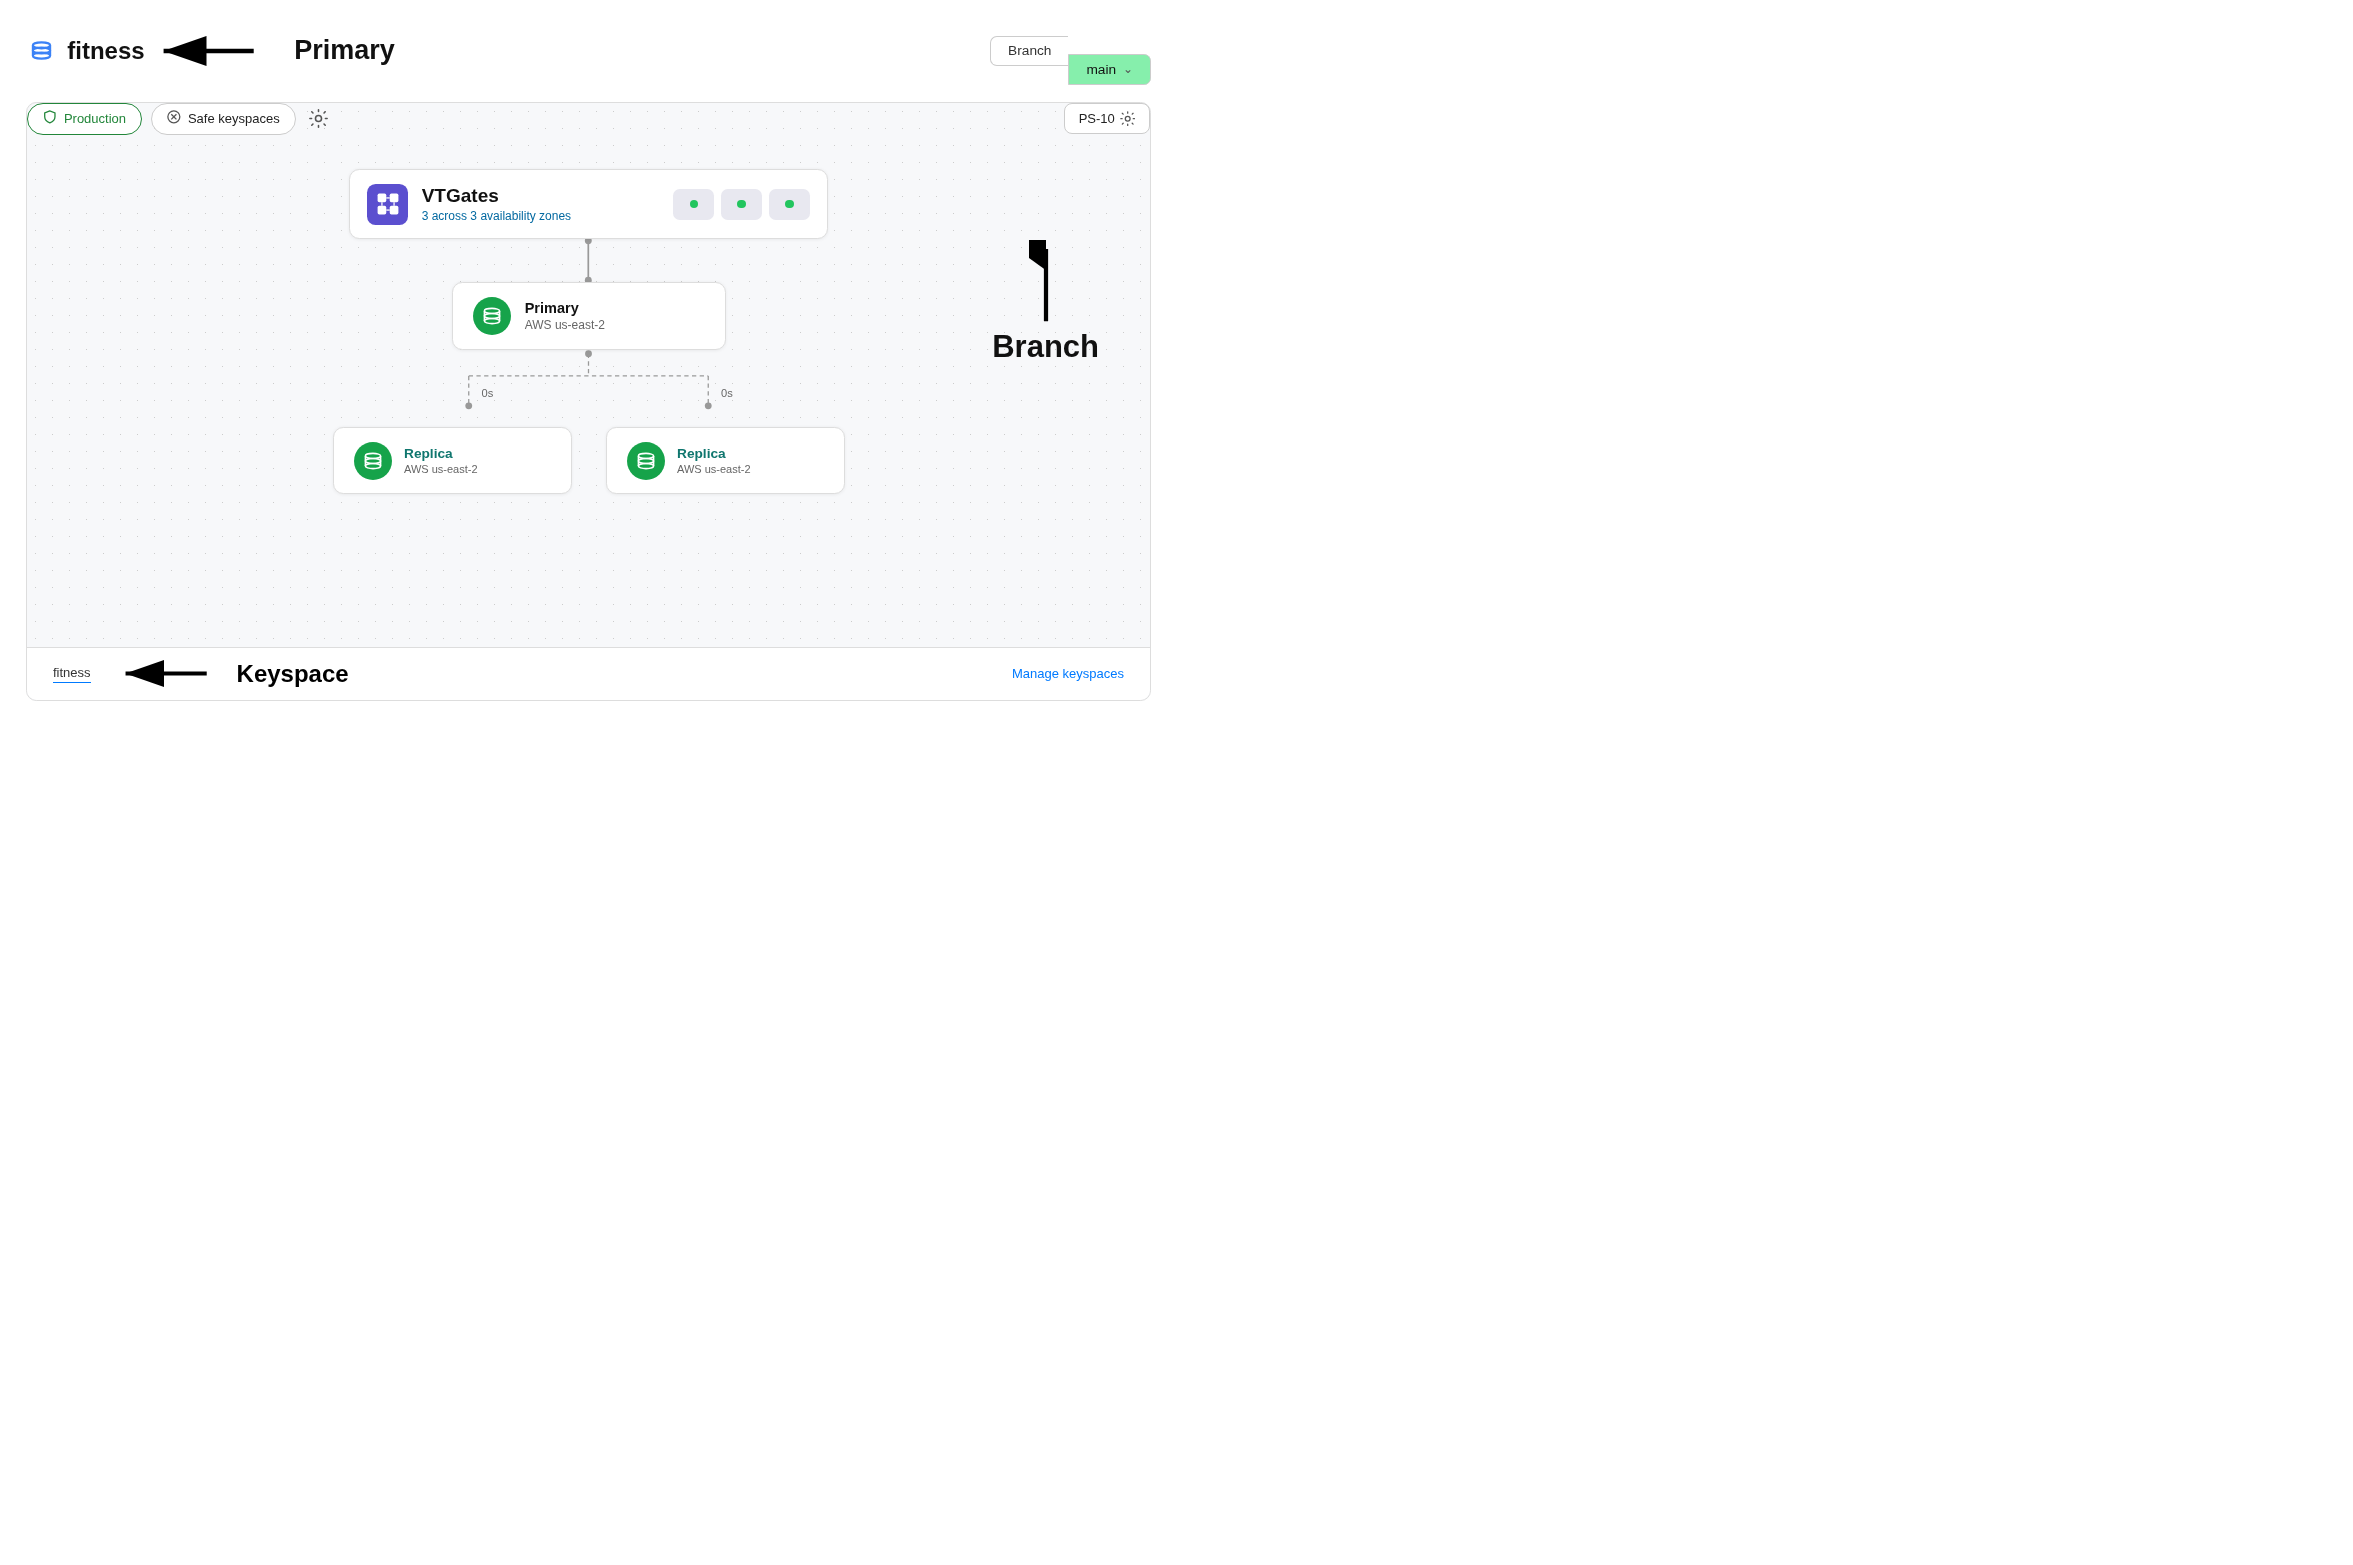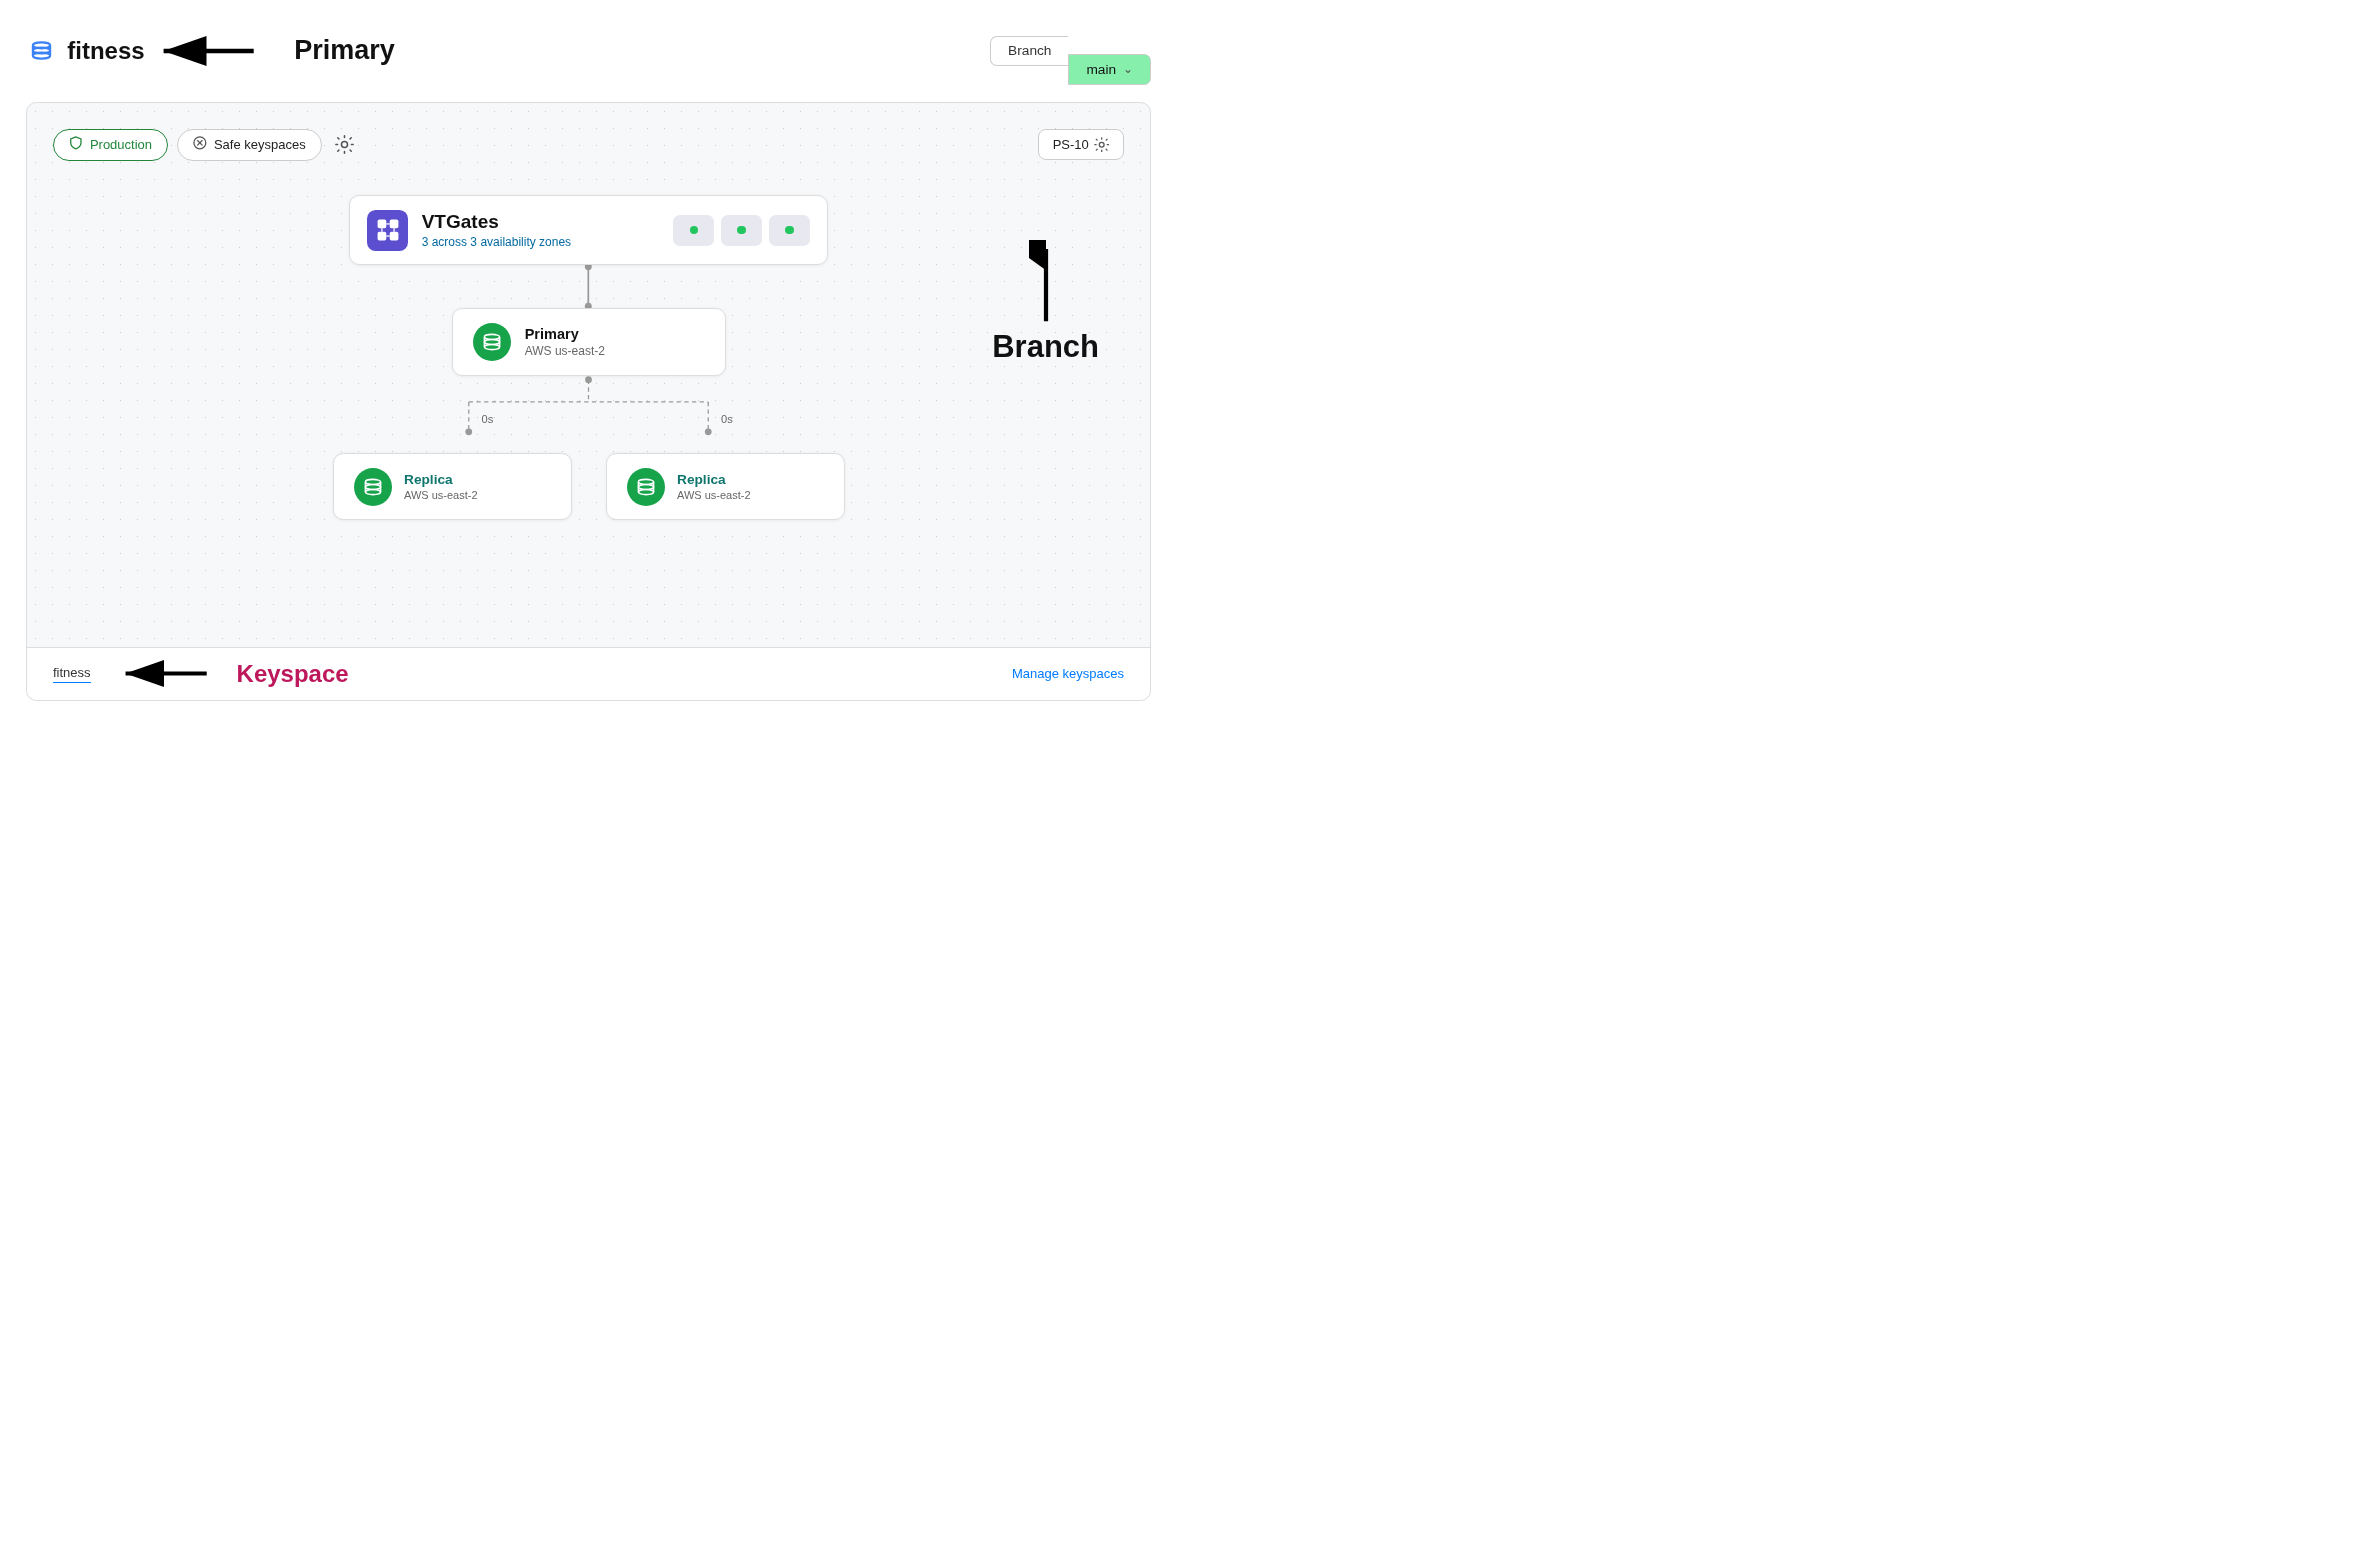--- a/index.html
+++ b/index.html
@@ -77,21 +77,20 @@
     
     .main-container {
       margin: 0 26px 17px 26px;
       border: 1.3px solid #ddd;
       border-radius: 10.3px;
       background: #f7f8fa;
       background-image: radial-gradient(circle, #ccc 0.9px, transparent 0.9px);
       background-size: 17px 17px;
       position: relative;
       min-height: 599px;
-      padding: 26px;
     }
 
     
     .branch-top-bar {
       display: flex;
       align-items: center;
       justify-content: space-between;
       margin-bottom: 34px;
     }
     .branch-badges {
@@ -305,21 +304,21 @@
       font-size: 13px;
       font-weight: 500;
       color: #333;
       cursor: pointer;
       padding-bottom: 1.7px;
       border-bottom: 1.7px solid #007aff;
     }
     .keyspace-title {
       font-size: 24px;
       font-weight: 800;
-      color: #be185d;
+      color: #000000;
     }
     .manage-keyspaces {
       font-size: 13px;
       color: #007aff;
       font-weight: 500;
       cursor: pointer;
       text-decoration: none;
     }
 
     

